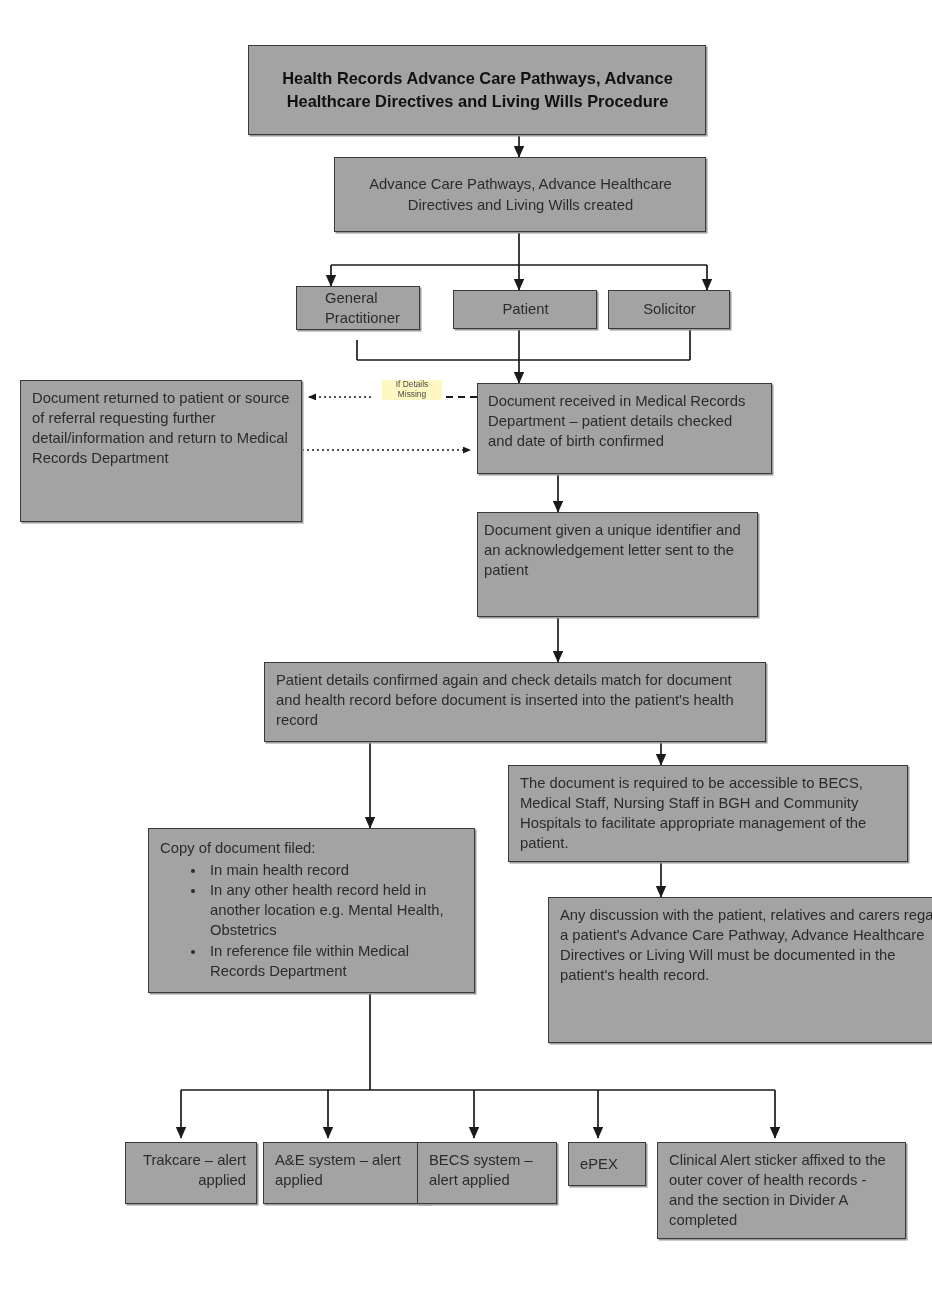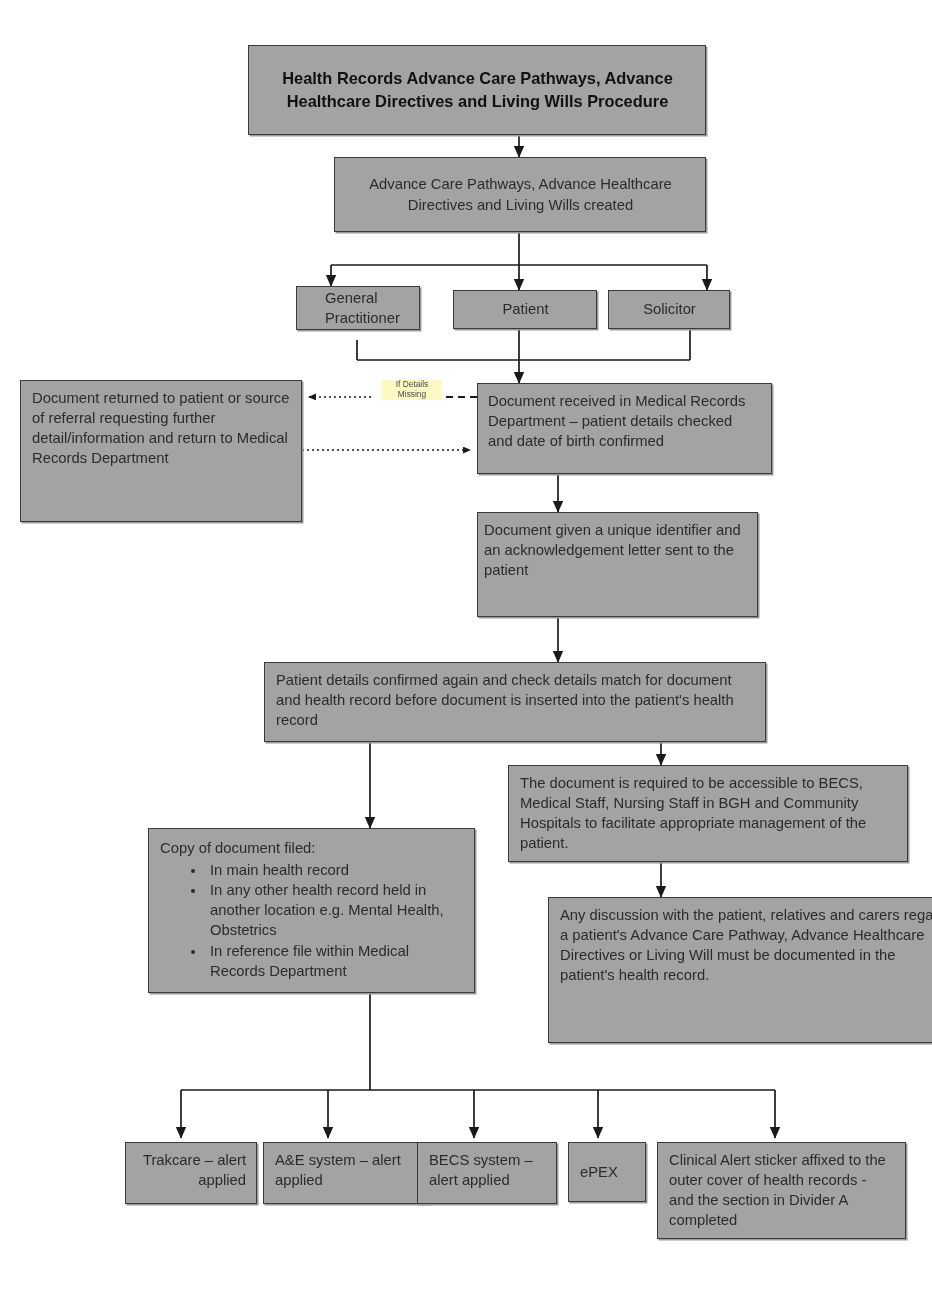--- a/index.html
+++ b/index.html
@@ -197,21 +197,21 @@
   </div>
 
   <div class="node" style="left:263px; top:1142px; width:168px; height:62px;">
     <span class="txt">A&amp;E system – alert applied</span>
   </div>
 
   <div class="node" style="left:417px; top:1142px; width:140px; height:62px;">
     <span class="txt">BECS system – alert applied</span>
   </div>
 
-  <div class="node vcenter" style="left:568px; top:1142px; width:78px; height:60px;">
+  <div class="node vcenter" style="left:568px; top:1142px; width:78px; height:44px;">
     <span class="txt">ePEX</span>
   </div>
 
   <div class="node" style="left:657px; top:1142px; width:249px; height:97px;">
     <span class="txt">Clinical Alert sticker affixed to the outer cover of health records - and the section in Divider A completed</span>
   </div>
 
 </div>
 
 </body></html>

